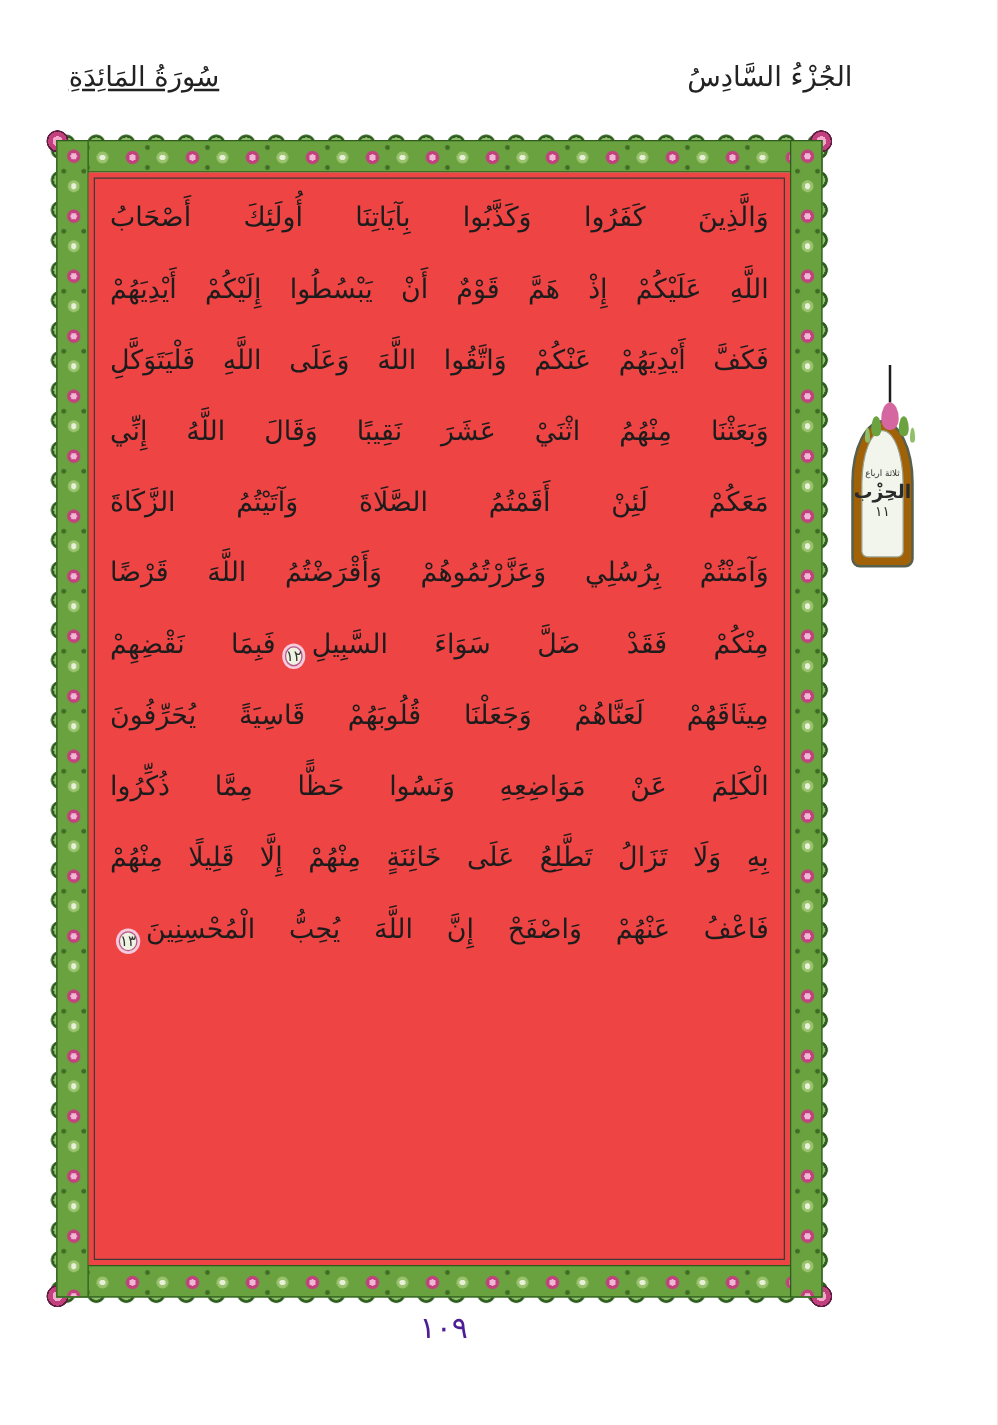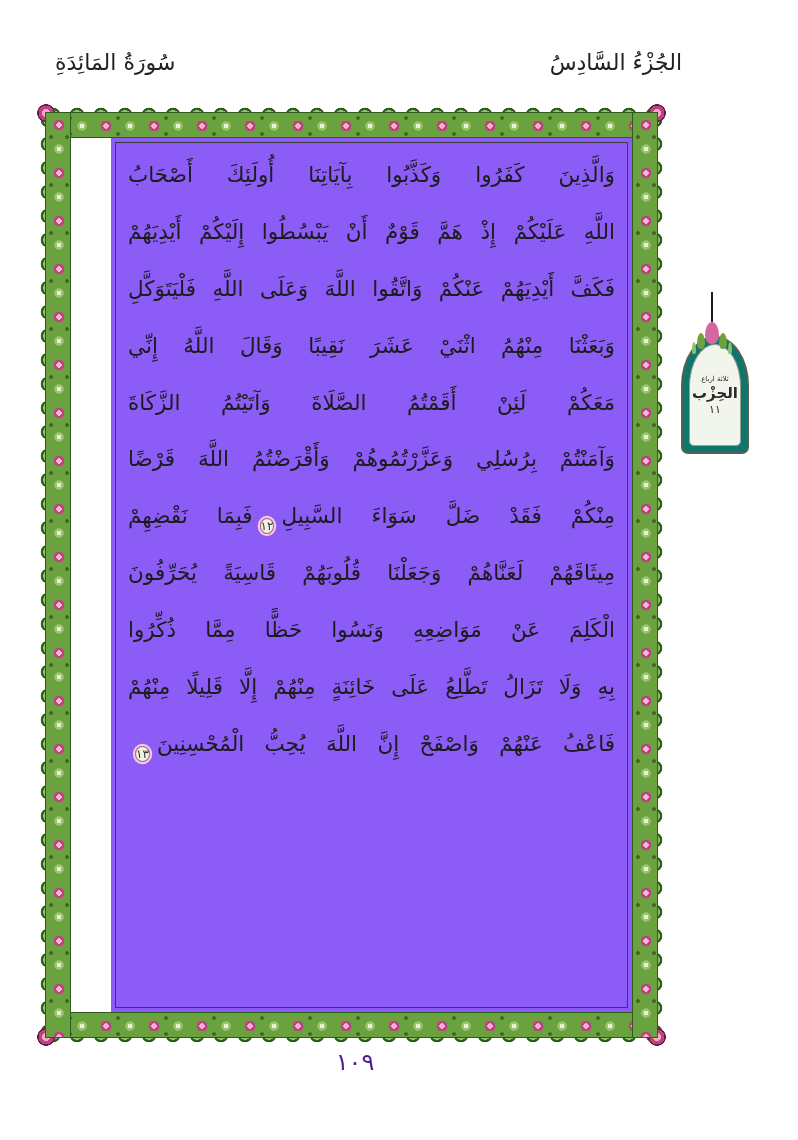--- a/index.html
+++ b/index.html
@@ -2,21 +2,21 @@
 <html lang="ar"><head>
 <meta charset="utf-8">
 <style>
   html,body{margin:0;padding:0;background:#ffffff;}
   .page{
     position:relative;width:798px;height:1140px;background:#ffffff;overflow:hidden;
     font-family:"DejaVu Sans",sans-serif;color:#1c1c1c;
   }
   
   .hdr{position:absolute;top:50px;font-size:22px;color:#222;}
-  .hdr.left{left:55px;}
+  .hdr.left{left:55px;text-decoration:underline;}
   .hdr.right{right:116px;}
   
   .frame{position:absolute;left:45px;top:112px;width:613px;height:926px;}
   .band{position:absolute;background-color:#69a23e;border:1.5px solid #2e5c1e;box-sizing:border-box;}
   .band.top{top:0;left:0;right:0;height:26px;}
   .band.bottom{bottom:0;left:0;right:0;height:26px;}
   .band.left{top:0;bottom:0;left:0;width:26px;}
   .band.right{top:0;bottom:0;right:0;width:26px;}
   .band.h{
     background-image:
@@ -45,21 +45,21 @@
     background-image:radial-gradient(circle at 10px 12px, #8fbf6a 0 5px, #2e5c1e 5px 7px, rgba(0,0,0,0) 7.6px);
     background-size:18px 24px;background-repeat:repeat-y;}
   .scallop.r{top:-4px;bottom:-4px;right:-7px;width:8px;
     background-image:radial-gradient(circle at -2px 12px, #8fbf6a 0 5px, #2e5c1e 5px 7px, rgba(0,0,0,0) 7.6px);
     background-size:18px 24px;background-repeat:repeat-y;}
   .cornerflower{position:absolute;width:22px;height:22px;
     background:radial-gradient(circle, #f3a8cc 0 4px, #c2407e 4px 7.5px, #5e1f41 7.5px 8.6px, rgba(0,0,0,0) 9px);}
   .cornerflower.tl{left:-10px;top:-10px;} .cornerflower.tr{right:-10px;top:-10px;}
   .cornerflower.bl{left:-10px;bottom:-10px;} .cornerflower.br{right:-10px;bottom:-10px;}
   
-  .panel{position:absolute;inset:26px;background:#8b5cf6;margin-left:40px;}
+  .panel{position:absolute;inset:26px;background:#ef4444;}
   .rule{position:absolute;inset:4px;border:1.6px solid #3b3b3b;}
   .text-area{position:absolute;inset:4px 12px;direction:rtl;}
   .qline{
     height:56.9px;line-height:56.9px;white-space:nowrap;
     text-align:justify;text-align-last:justify;
     font-size:21.5px;color:#1c1c1c;overflow:visible;
   }
   .qline > span{display:inline;}
   .ayah{
     display:inline-block;width:25px;height:25px;line-height:25px;border-radius:50%;
@@ -68,22 +68,22 @@
     vertical-align:-7px;margin:0 7px;
   }
   .star{font-size:17px;margin:0 2px;color:#1c1c1c;}
   
   .hizb{position:absolute;left:681px;top:292px;width:62px;}
   .pole{width:2px;height:30px;background:#1c1c1c;margin:0 auto;}
   .crown{position:relative;width:14px;height:22px;margin:0 auto -8px auto;
     background:#d4679f;border-radius:50% 50% 45% 45%/60% 60% 40% 40%;z-index:2;
     box-shadow:-11px 8px 0 -3px #6aa33f, 11px 8px 0 -3px #6aa33f,
                -18px 15px 0 -5px #8fbf6a, 18px 15px 0 -5px #8fbf6a;}
-  .dome{position:relative;width:68px;height:118px;box-sizing:border-box;
-    background:#0f766e;border:2px solid #55604e;
+  .dome{position:relative;width:50px;height:118px;box-sizing:border-box;
+    background:#a16207;border:2px solid #55604e;
     border-radius:50% 50% 7px 7px/42% 42% 7px 7px;z-index:1;padding-left:11px;}
   .dome-inner{position:absolute;inset:6px;background:#f2f5ec;border:1px solid #9aa392;
     border-radius:50% 50% 5px 5px/42% 42% 5px 5px;
     display:flex;flex-direction:column;align-items:center;justify-content:center;gap:1px;
     direction:rtl;color:#2a2a2a;}
   .hizb-small{font-size:7px;} .hizb-big{font-size:15px;font-weight:bold;} .hizb-num{font-size:11px;}
   
   .pagenum{position:absolute;top:1048px;left:355px;transform:translateX(-50%);
     font-size:24px;color:#4c1d95;}
 </style>

